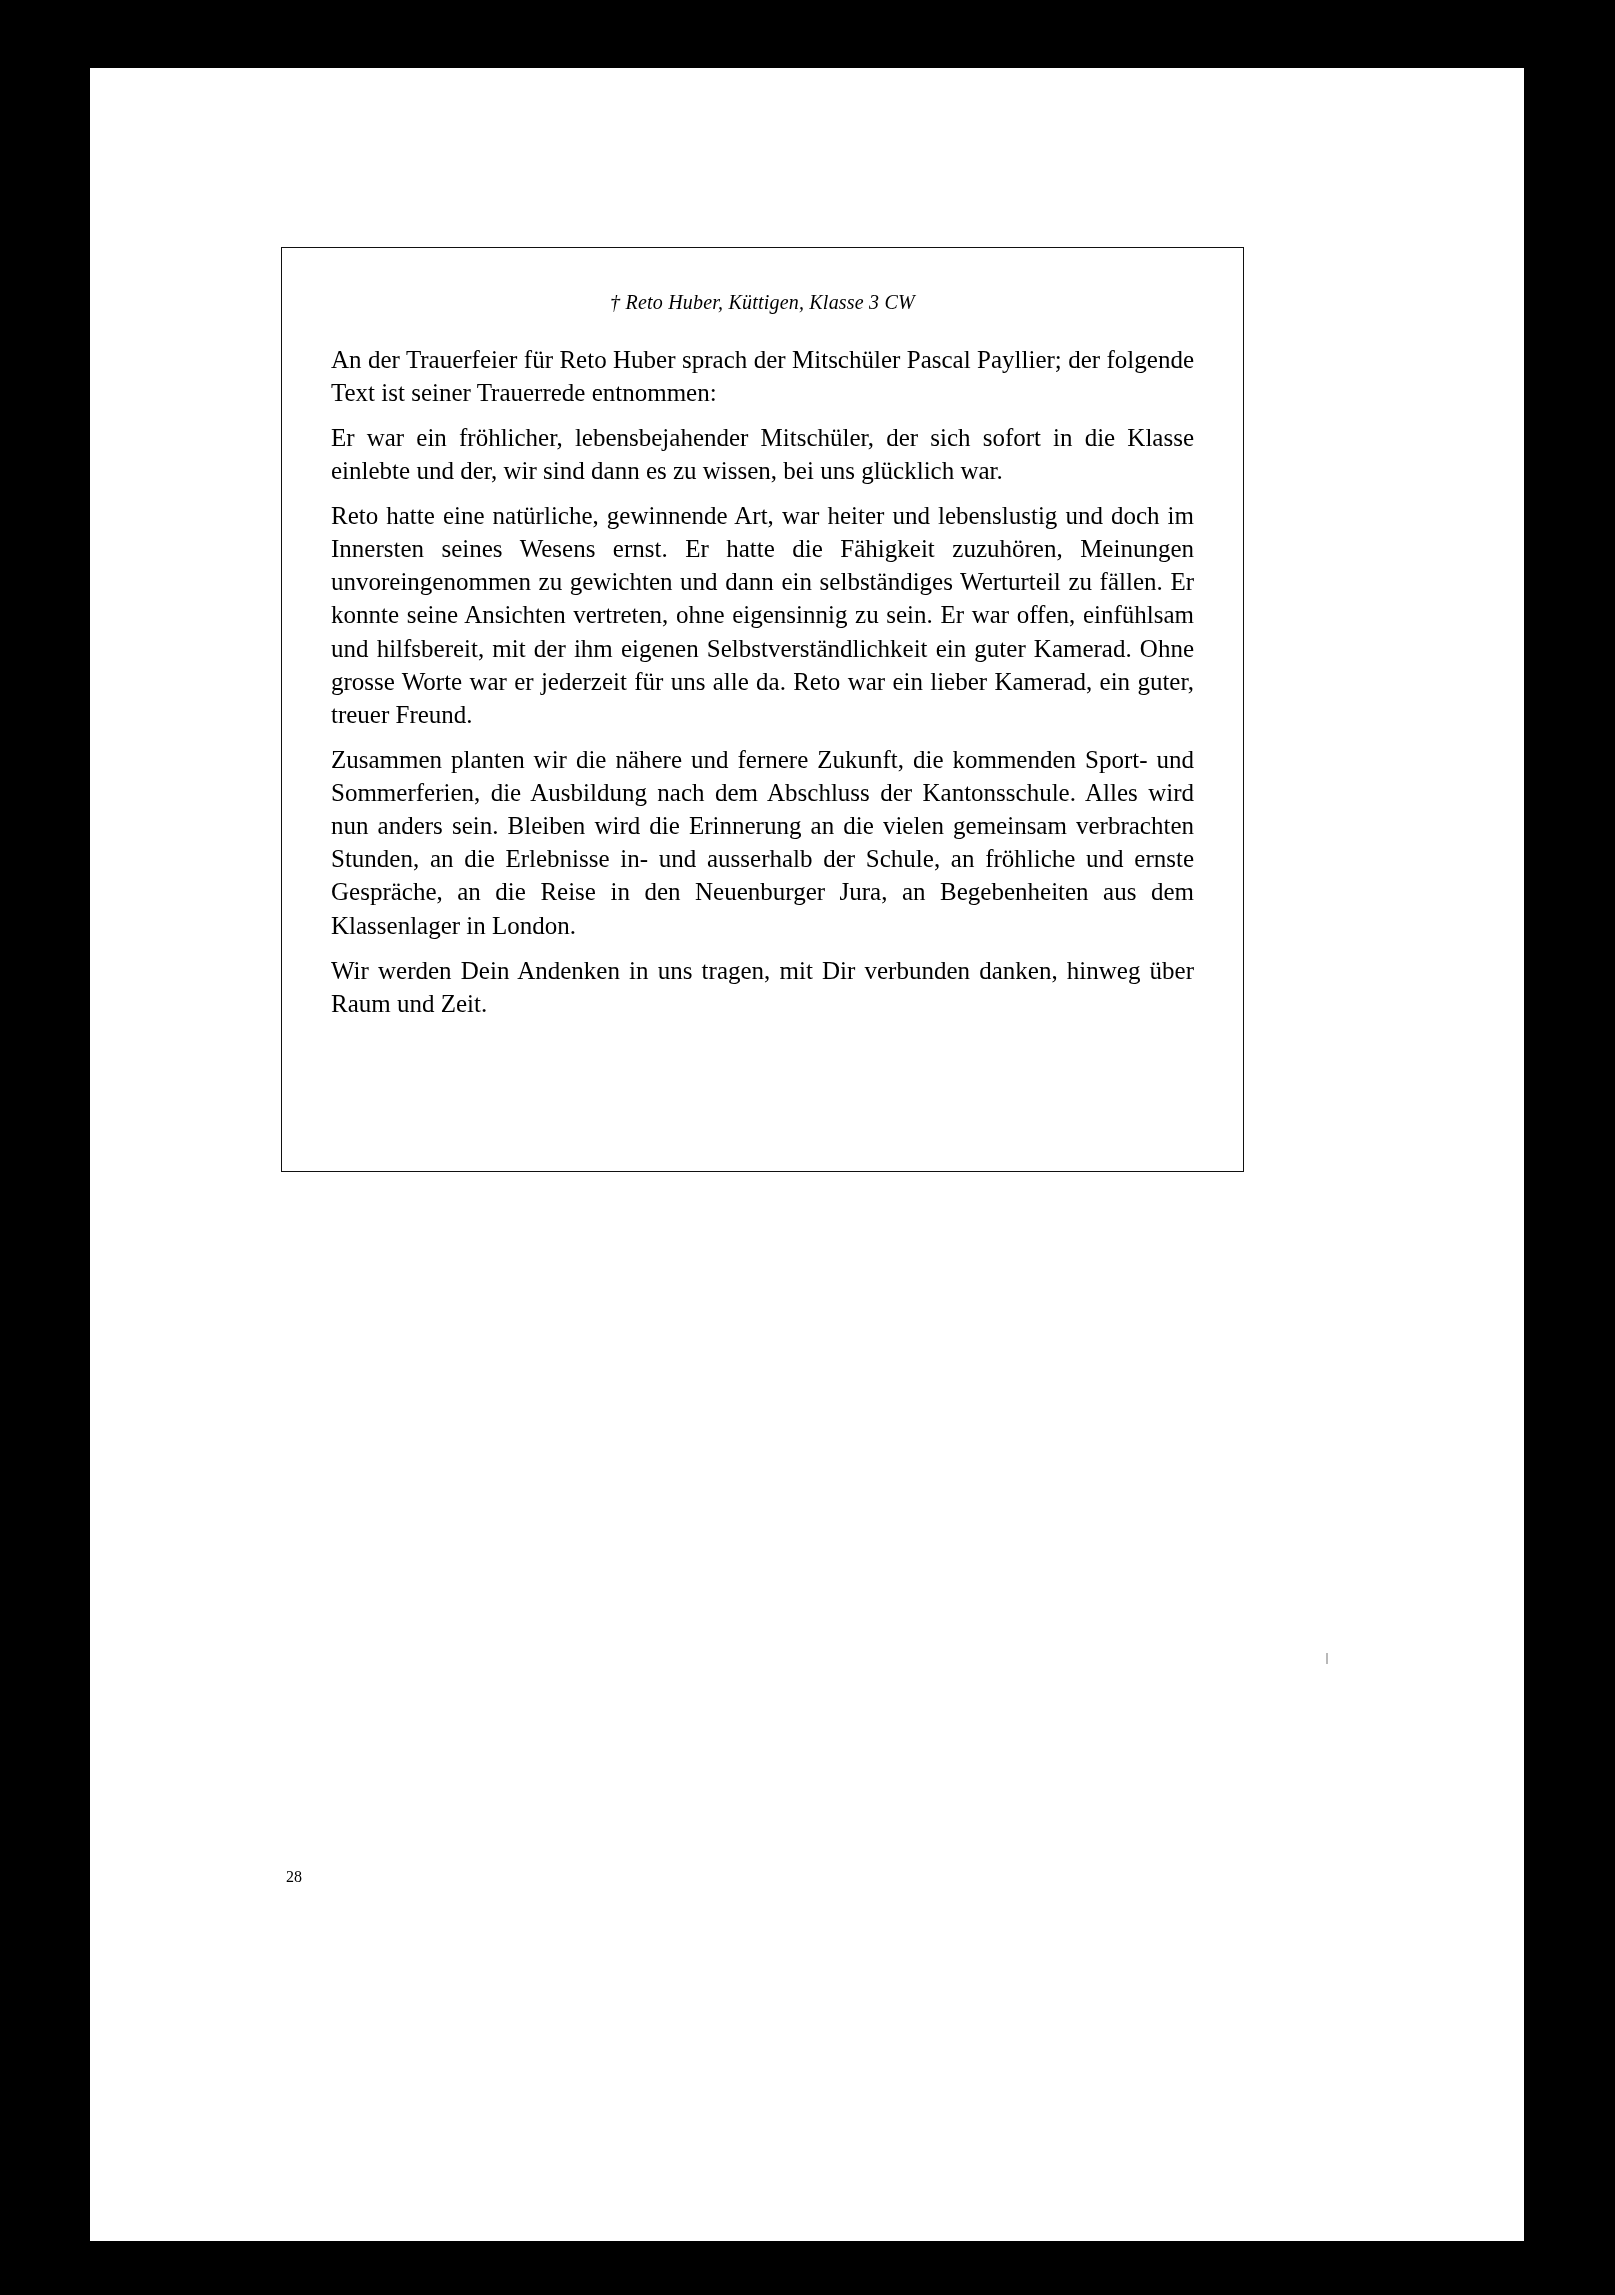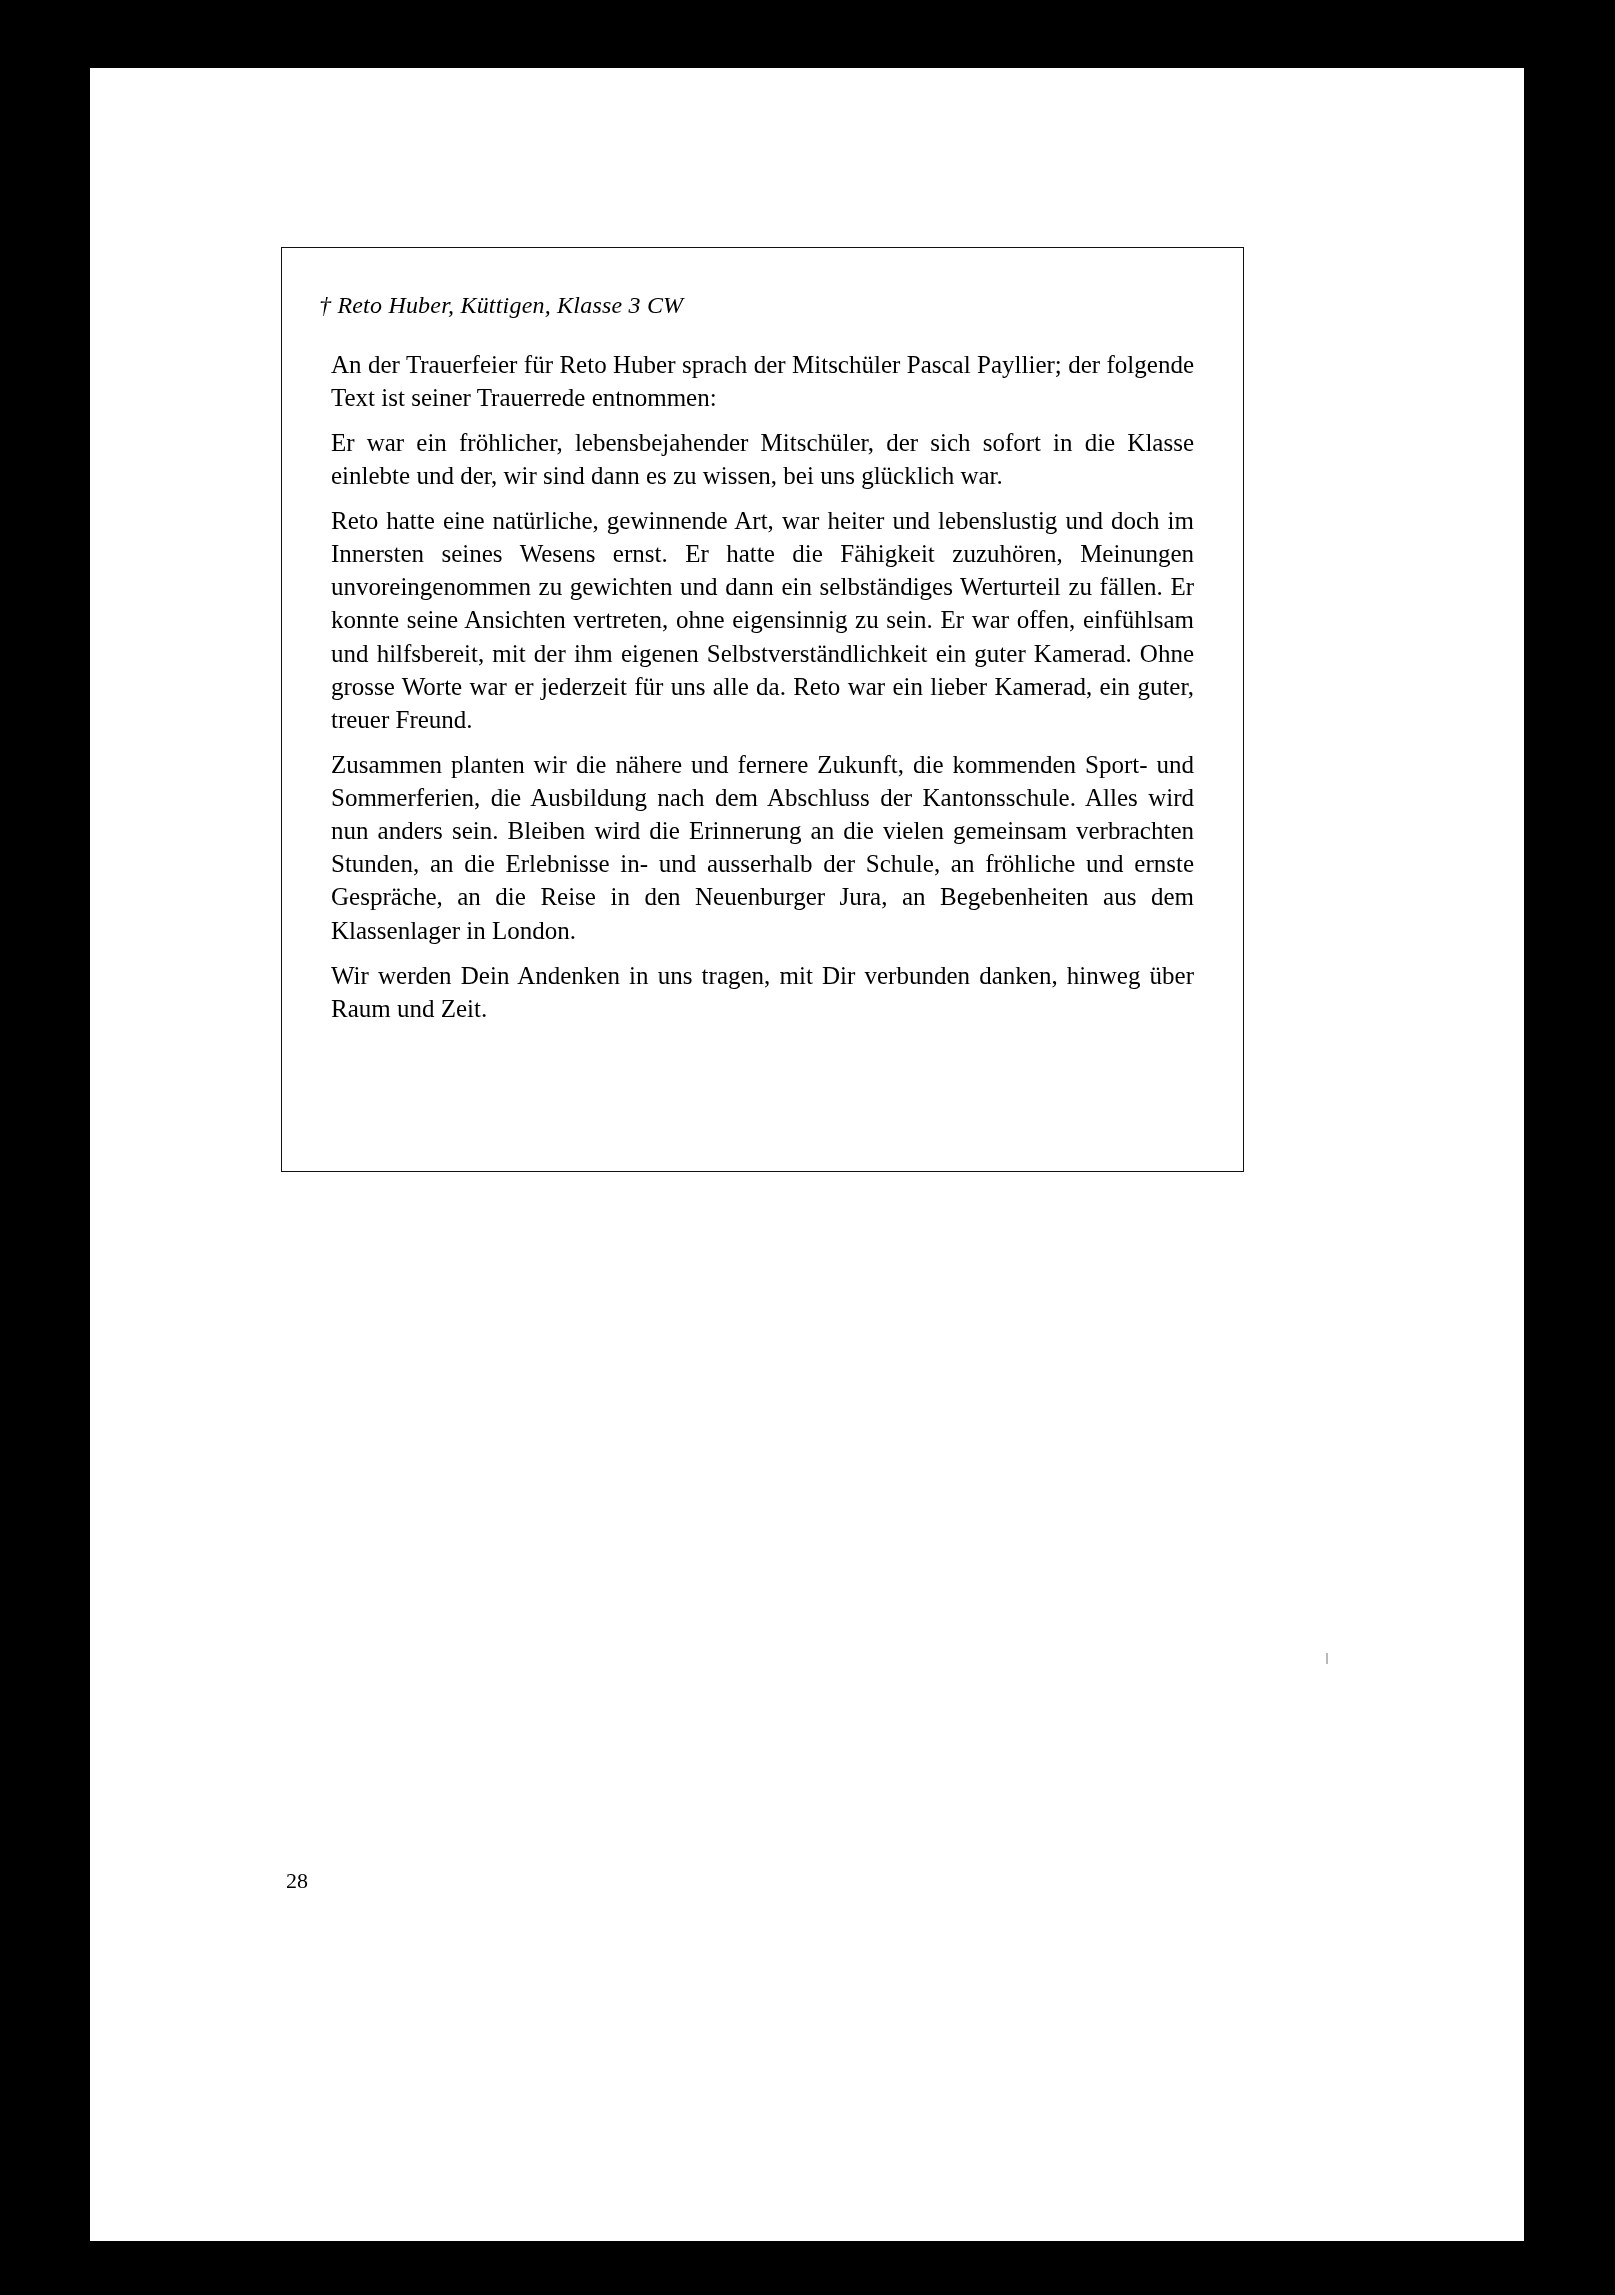--- a/index.html
+++ b/index.html
@@ -31,25 +31,26 @@
     top: 179px;
     width: 963px;
     height: 925px;
     border: 1.6px solid #111111;
     box-sizing: border-box;
     padding: 42px 37px 32px 37px;
   }
 
   .deceased-line {
     font-style: italic;
-    font-size: 24px;
+    font-size: 20px;
     line-height: 1.25;
     color: #000000;
     margin: 0 0 27.5px 0;
     letter-spacing: 0.2px;
+    text-align: center;
   }
 
   .para {
     font-size: 25px;
     line-height: 1.325;
     color: #000000;
     margin: 12px;
     text-align: justify;
     text-justify: inter-word;
     hyphens: manual;
@@ -60,21 +61,21 @@
   }
 
   .para.spaced {
     margin-top: 27.5px;
   }
 
   .page-number {
     position: absolute;
     left: 196px;
     top: 1800px;
-    font-size: 22px;
+    font-size: 16px;
     color: #000000;
   }
 
   
   .speck {
     position: absolute;
     left: 1236px;
     top: 1585px;
     width: 2.4px;
     height: 11.3px;

